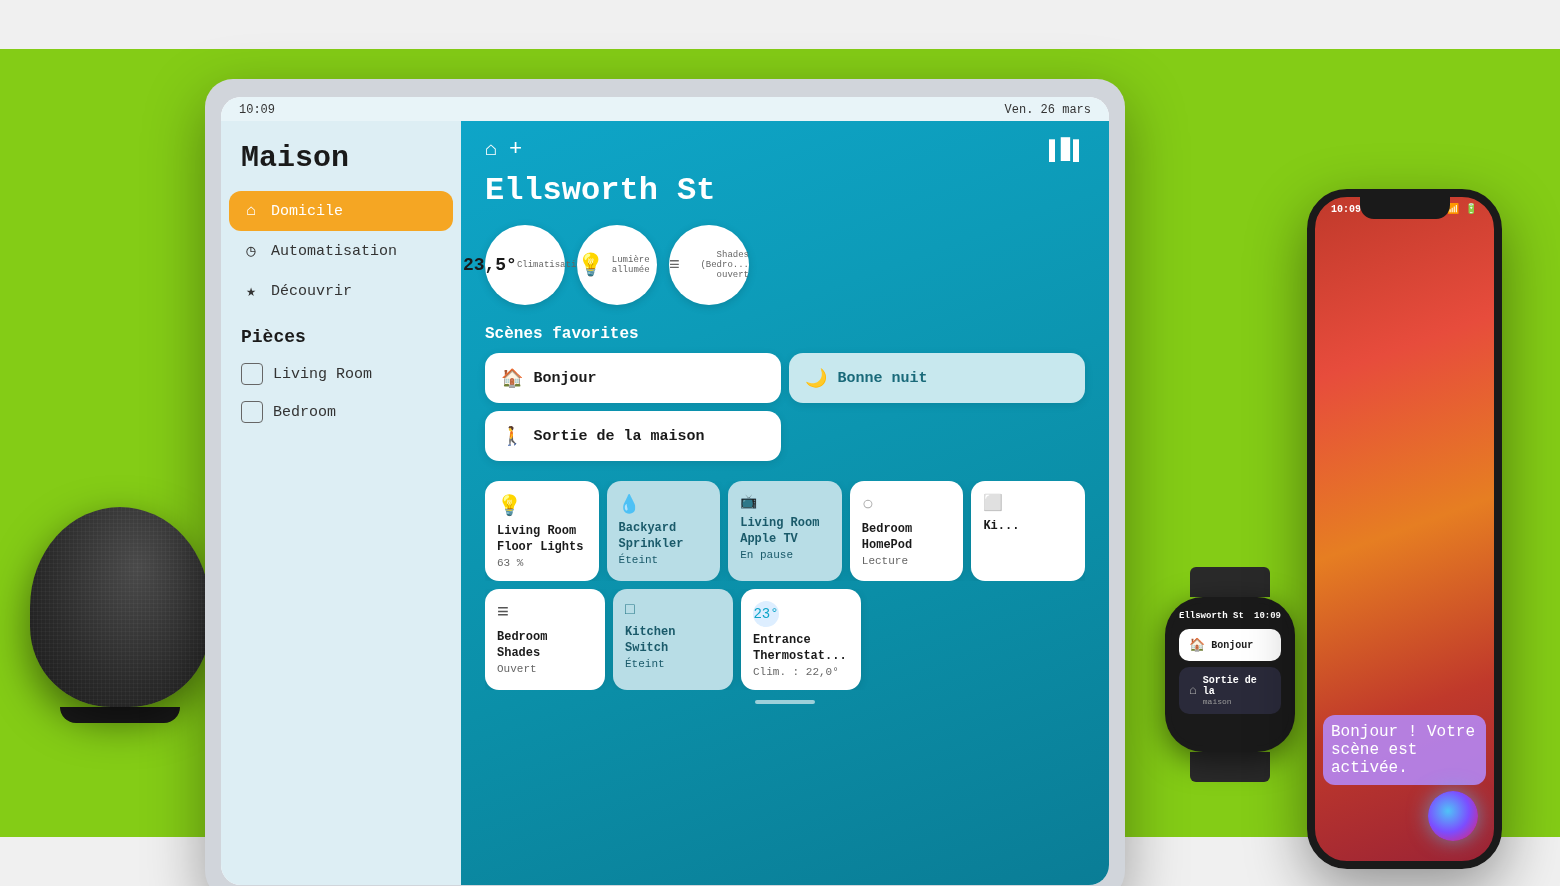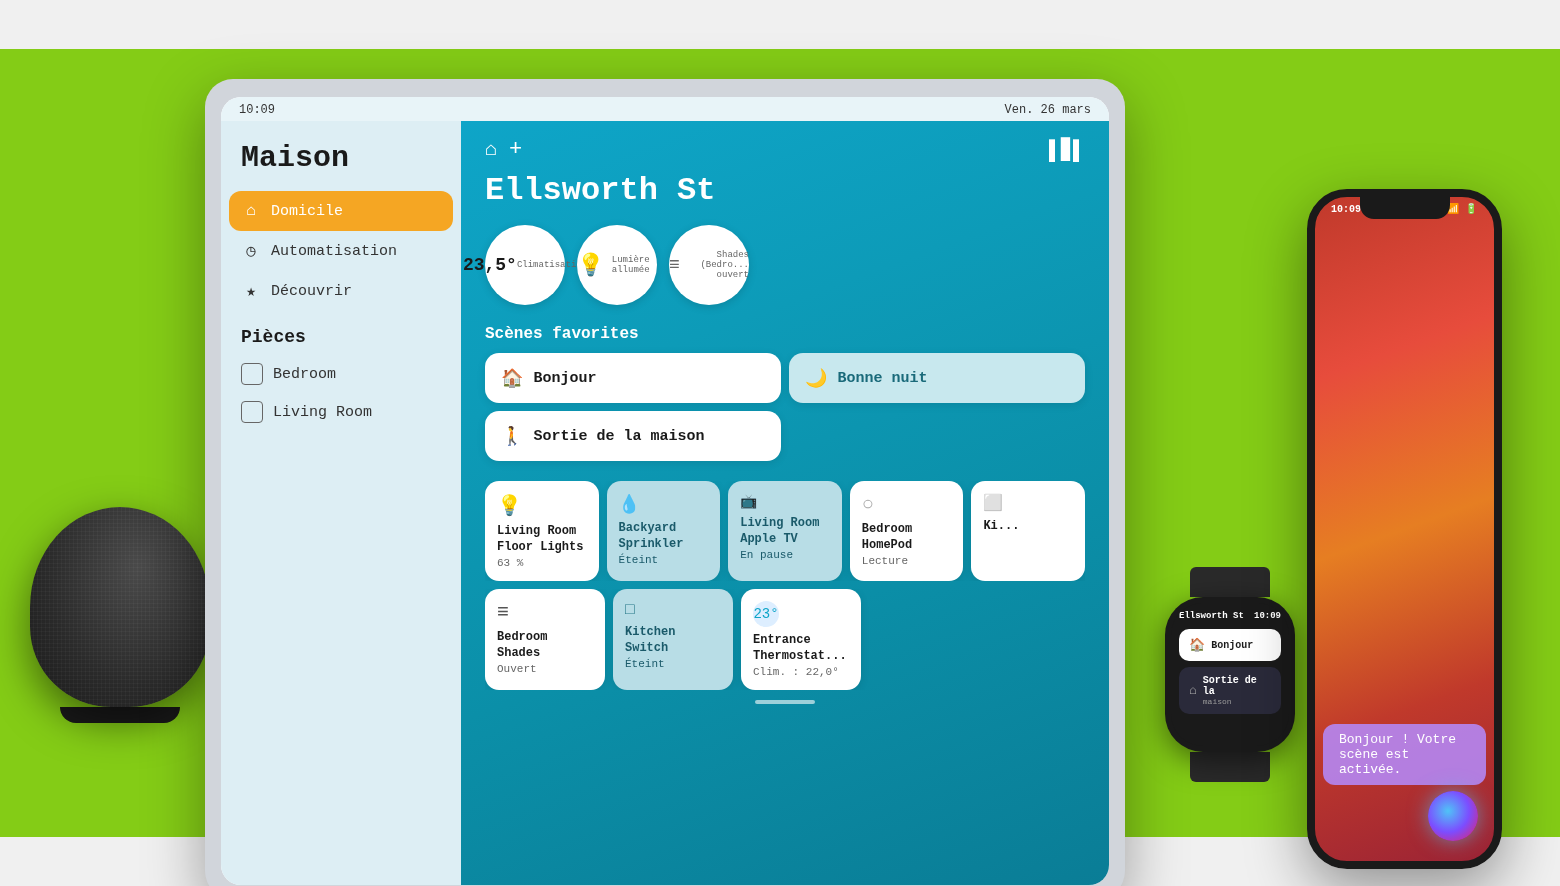--- a/index.html
+++ b/index.html
@@ -316,22 +316,22 @@
       box-shadow: 0 0 20px rgba(79,195,247,0.6);
     }
 
     .siri-notification {
       position: absolute;
       bottom: 76px;
       left: 8px;
       right: 8px;
       background: rgba(180,140,255,0.85);
       border-radius: 12px;
-      padding: 8px 16px;
-      font-size: 13px;
+      padding: 8px 8px;
+      font-size: 16px;
       color: white;
       font-weight: 500;
     }
 
     
     .watch {
       position: absolute;
       right: 240px;
       bottom: 40px;
       width: 180px;
@@ -516,25 +516,25 @@
           </div>
           <div class="sidebar-item">
             <span class="sidebar-icon">★</span>
             <span>Découvrir</span>
           </div>
 
           <div class="sidebar-section-title">Pièces</div>
 
           <div class="sidebar-room">
             <div class="room-icon"></div>
-            <span>Bedroom</span>
+            <span>Living Room</span>
           </div>
           <div class="sidebar-room">
             <div class="room-icon"></div>
-            <span>Living Room</span>
+            <span>Bedroom</span>
           </div>
         </div>
 
         <div class="main-content">
 
           <div class="main-toolbar">
             <span class="toolbar-icon">⌂</span>
             <span class="toolbar-icon" style="font-size:22px; font-weight:300;">+</span>
             <span class="toolbar-icon" style="margin-left:auto;">▌▊▌</span>
           </div>

